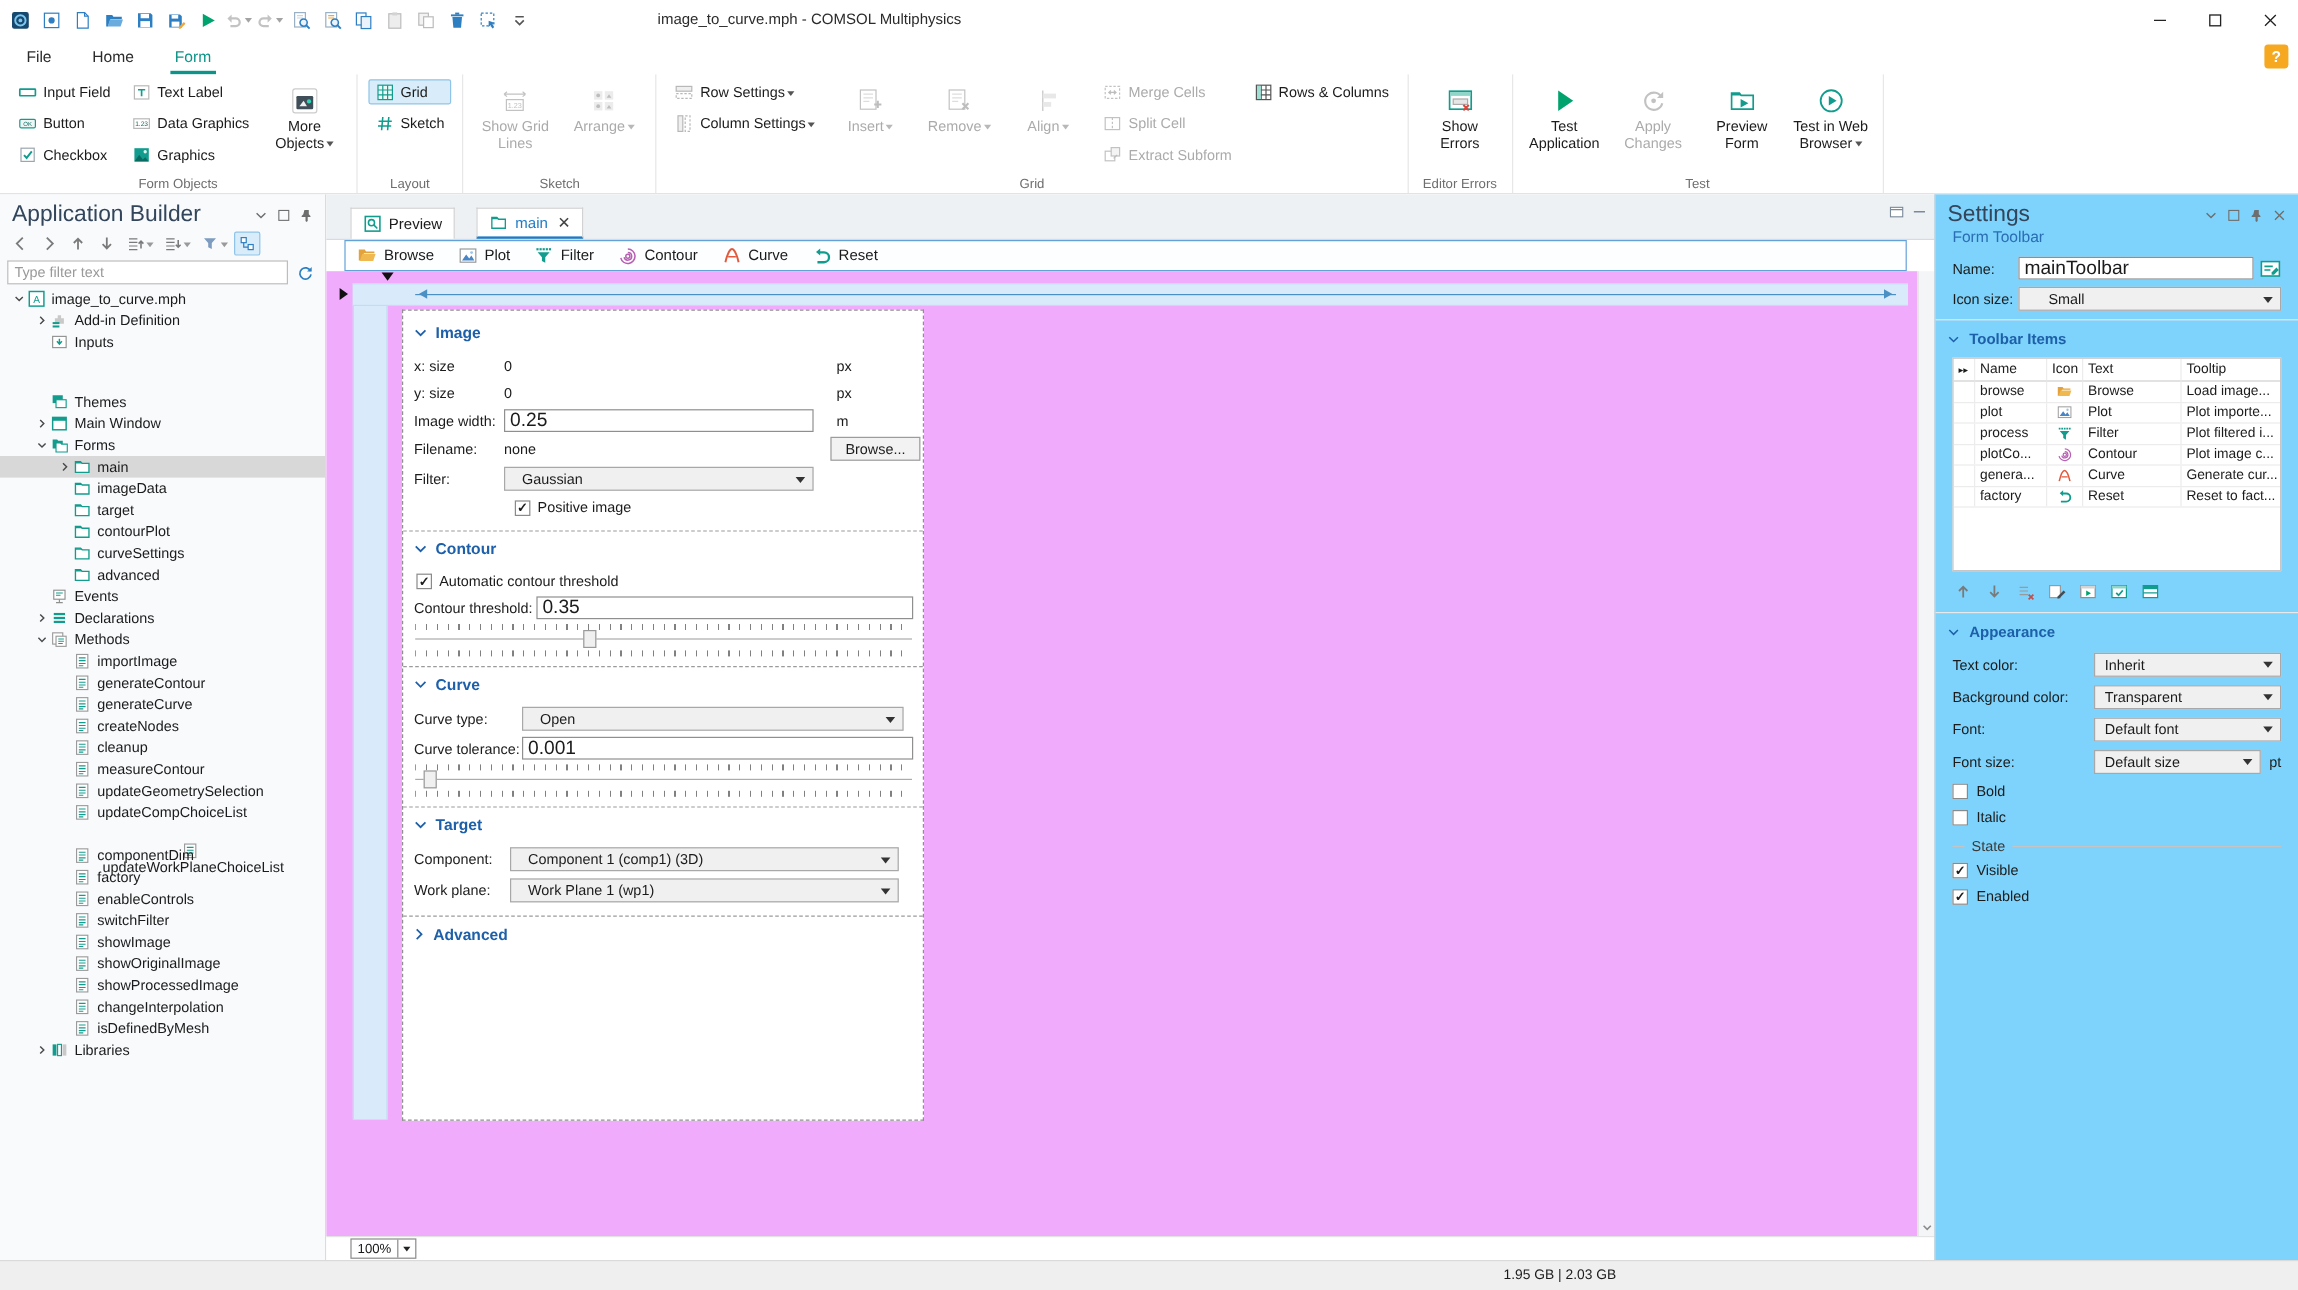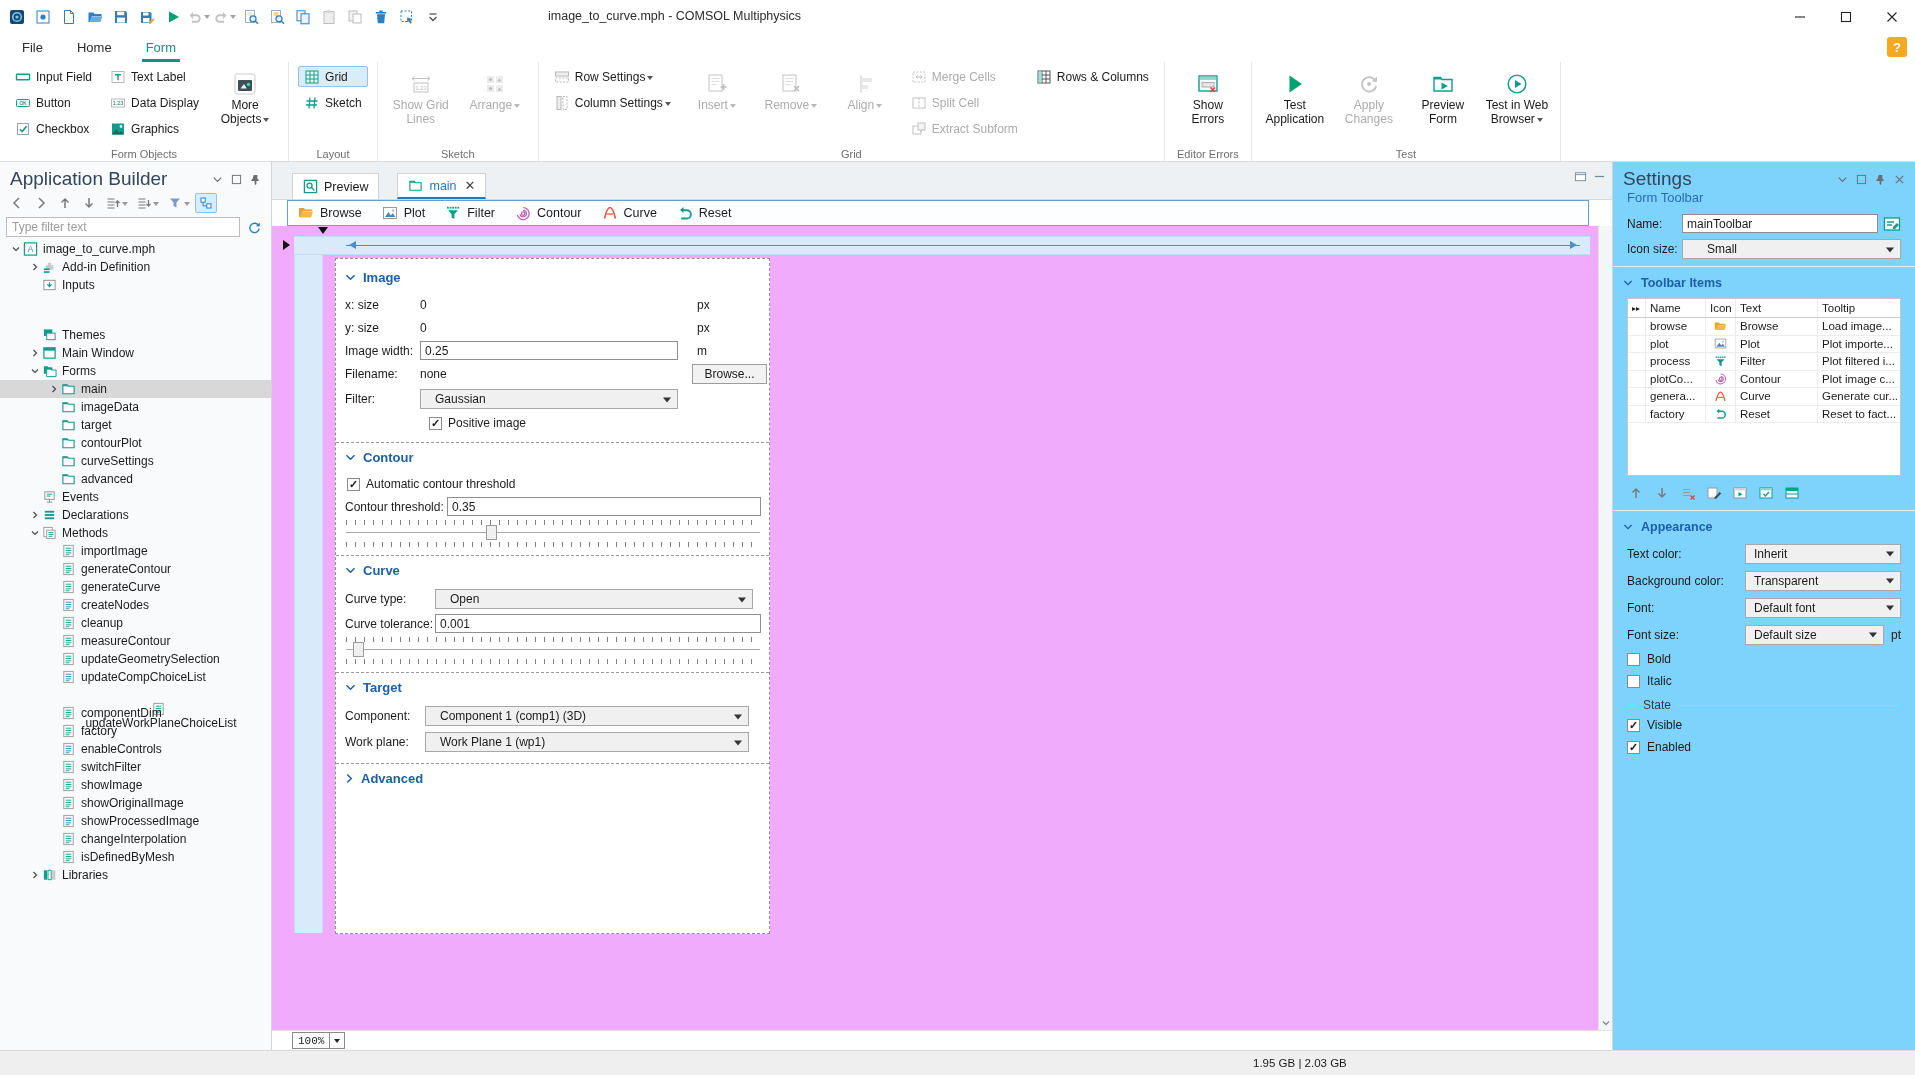--- a/index.html
+++ b/index.html
@@ -73,33 +73,33 @@
   .band { position:absolute; left:22px; top:10px; width:1296px; height:19px; background:#d9ebfa; border-top:1px solid #c2dcf2; border-bottom:1px solid #c2dcf2; }
   .bandline { position:absolute; left:52px; right:10px; top:8px; height:1px; background:#4a90c4; }
   .bandline:before { content:""; position:absolute; left:-1px; top:-4px; border:4.5px solid transparent; border-right:7px solid #4a90c4; }
   .bandline:after { content:""; position:absolute; right:-1px; top:-4px; border:4.5px solid transparent; border-left:7px solid #4a90c4; }
   .mark-down { position:absolute; left:46px; top:1px; width:0; height:0; border:5px solid transparent; border-top:7px solid #111; }
   .mark-right { position:absolute; left:11px; top:14px; width:0; height:0; border:5px solid transparent; border-left:7px solid #111; }
   .vscroll { position:absolute; right:0; top:64px; bottom:20px; width:14px; background:#f4f5f6; border-left:1px solid #e3e3e3; }
   .vscroll .sarr { position:absolute; bottom:2px; left:2px; }
   .ebottom { position:absolute; left:0; right:0; bottom:0; height:20px; background:#fff; border-top:1px solid #e3e3e3; display:flex; align-items:center; padding-left:20px; }
   .zoomctl { height:17px; border:1px solid #8a8a8a; background:#fff; display:flex; align-items:center; font-size:11px; }
-  .zoomctl .zv { padding:0 5px;font-family:Liberation Mono, monospace; }
+  .zoomctl .zv { padding:0 5px; }
   .zoomctl .zb { width:15px; height:100%; border-left:1px solid #8a8a8a; display:flex; align-items:center; justify-content:center; }
   .zoomctl .zb i { width:0;height:0;border:3.5px solid transparent;border-top:4.5px solid #222; transform:translateY(2px);}
 
   
   .form { position:absolute; left:63px; top:32px; width:435px; height:676px; border:1px dashed #8f8f8f; padding:4px 8px 0 9px; background:#fff; }
   .fsec { display:flex; align-items:center; gap:7px; color:#1d5fa8; font-size:13px; font-weight:600; margin:7px 0 8px 0; }
   .frow { position:relative; display:flex; align-items:center; height:23px; font-size:12px; }
   .frow .lbl { flex:none; }
   .lblw75 { width:75px; } .lblw102 { width:102px; } .lblw90 { width:90px; } .lblw80 { width:80px; }
   .pval { }
   .unit { position:absolute; left:352px; }
-  .tinput { height:19px; border:1px solid #8f8f8f; background:#fff; padding:0 4px; font-size:12px; font-family:inherit; display:flex; align-items:center; }
+  .tinput { height:19px; border:1px solid #8f8f8f; background:#fff; padding:0 4px; font-size:16px; font-family:inherit; display:flex; align-items:center; }
   .dd { height:20px; background:#f0f0f0; border:1px solid #a8a8a8; display:flex; align-items:center; padding:0 6px 0 14px; font-size:12px; }
   .dd .caret { margin-left:auto; width:0; height:0; border:4px solid transparent; border-top:5px solid #333; transform:translateY(2.5px); }
   .btn { height:20px; background:#f2f2f2; border:1px solid #9c9c9c; display:flex; align-items:center; justify-content:center; font-size:12px; }
   .cb { width:13px; height:13px; border:1px solid #8a8a8a; background:#fff; display:inline-flex; align-items:center; justify-content:center; font-size:11px; font-weight:bold; color:#1b1b1b; flex:none; }
   .cbrow { display:flex; align-items:center; gap:6px; height:22px; font-size:12px; }
   .ticks { height:5px; margin:2px 1px 0 1px; background:repeating-linear-gradient(90deg,#808080 0 1px,transparent 1px 9px); }
   .track { position:relative; height:15px; margin:0 1px; }
   .track:before { content:""; position:absolute; left:0; right:0; top:7px; height:1px; background:#ababab; }
   .thumb { position:absolute; top:0; width:11px; height:15px; background:#f0f0f0; border:1px solid #9a9a9a; }
   .fsep { border-top:1px dashed #9a9a9a; margin:8px -8px 6px -9px; }
@@ -353,21 +353,21 @@
               </span>
               <span>Text Label</span>
             </div>
             <div class="rb-small">
               <span class="ic">
                 <svg width="16" height="16" viewBox="0 0 16 16">
                   <rect x="1.5" y="4" width="13" height="8" fill="#fff" stroke="#b8b8b8"></rect>
                   <text x="8" y="10.4" font-size="5.5" text-anchor="middle" fill="#0e6c60" font-family="Liberation Sans, sans-serif">1.23</text>
                 </svg>
               </span>
-              <span>Data Display</span>
+              <span>Data Graphics</span>
             </div>
             <div class="rb-small">
               <span class="ic">
                 <svg width="16" height="16" viewBox="0 0 16 16">
                   <rect x="2" y="2.5" width="12" height="11" fill="#129C8D"></rect>
                   <path d="M2 13.5 6 8l3 4 2-2 3 3.5z" fill="#0a6c61"></path>
                   <circle cx="11" cy="5.5" r="1.4" fill="#d9f4ef"></circle>
                 </svg>
               </span>
               <span>Graphics</span>

